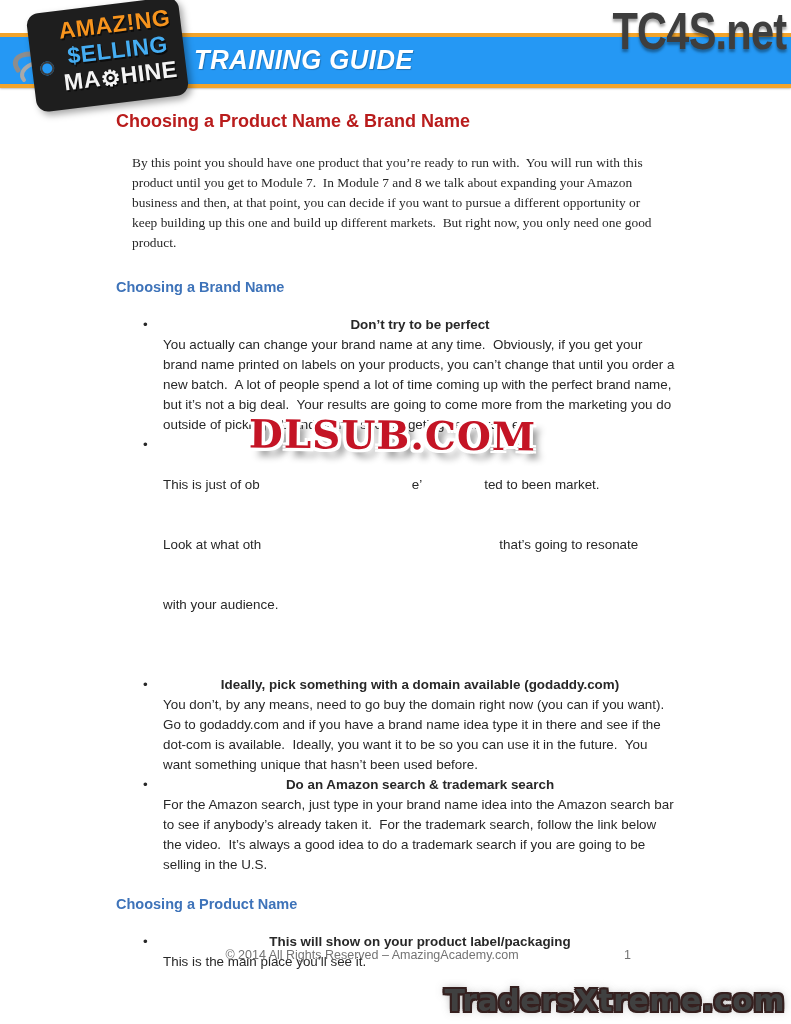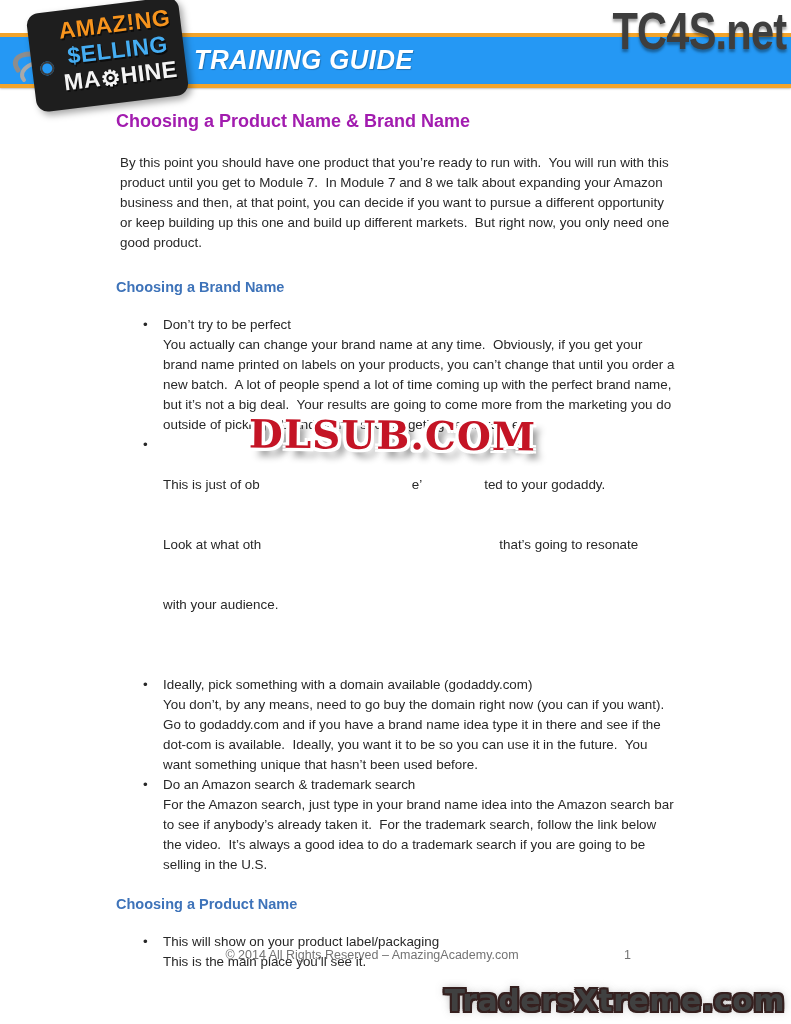--- a/index.html
+++ b/index.html
@@ -43,27 +43,27 @@
   
   .wm-tc4s {
     position:absolute; right:5px; top:1px; z-index:5;
     font-size:52px; font-weight:bold; color:#3E3E3E; letter-spacing:-1px;
     transform:scaleX(0.80); transform-origin:right top;
     text-shadow:0 3px 3px rgba(0,0,0,0.35); white-space:nowrap;
   }
 
   
   .content { position:absolute; left:116px; top:110px; width:561px; }
-  .doc-title { font-size:18px; line-height:22px; font-weight:bold; color:#a21caf; margin:0 0 21px; }
+  .doc-title { font-size:18px; line-height:22px; font-weight:bold; color:#b91c1c; margin:0 0 21px; }
   .sec-head  { font-size:14.5px; line-height:18px; font-weight:bold; color:#3E73B9; margin:0 0 19px; }
-  .body-para { font-size:13.4px; line-height:20px; white-space:pre-wrap; margin:0 4px 25px; }
+  .body-para { font-size:13.4px; line-height:20px; white-space:pre-wrap; margin:0 16px 25px;font-family:Liberation Serif, serif; }
   .bullets { margin:0 0 20px; }
   .bullet { position:relative; padding-left:47px; font-size:13.4px; line-height:20px; }
   .bullet::before { content:"\2022"; position:absolute; left:27px; top:0; color:#282828; }
-  .b-title { font-weight:normal; }
+  .b-title { font-weight:bold;text-align:center; }
   .b-text { white-space:pre-wrap; }
   .frag-line { white-space:nowrap; }
   .gap-a { margin-left:152px; }
   .gap-b { margin-left:62px; }
   .gap-c { margin-left:238px;text-align:right; }
 
   
   .obscured { position:relative; }
   .wm-dlsub {
     position:absolute; left:86px; top:-10px; z-index:4;
@@ -129,21 +129,21 @@
     <h2 class="sec-head">Choosing a Brand Name</h2>
     <div class="bullets">
 
       <div class="bullet">
         <div class="b-title">Don’t try to be perfect</div>
         <div class="b-text">You actually can change your brand name at any time.  Obviously, if you get your brand name printed on labels on your products, you can’t change that until you order a new batch.  A lot of people spend a lot of time coming up with the perfect brand name, but it’s not a big deal.  Your results are going to come more from the marketing you do outside of picking a brand name, such targeting keywords, etc.</div>
       </div>
 
       <div class="bullet">
         <div class="b-text obscured">
-          <div class="frag-line"><span>This is just of ob</span><span class="gap-a">e’</span><span class="gap-b">ted to your godaddy.</span></div>
+          <div class="frag-line"><span>This is just of ob</span><span class="gap-a">e’</span><span class="gap-b">ted to been market.</span></div>
           <div class="frag-line"><span>Look at what oth</span><span class="gap-c">that’s going to resonate</span></div>
           <div class="frag-line"><span>with your audience.</span></div>
           <div class="wm-dlsub">DLSUB.COM</div>
         </div>
       </div>
 
       <div class="bullet">
         <div class="b-title">Ideally, pick something with a domain available (godaddy.com)</div>
         <div class="b-text">You don’t, by any means, need to go buy the domain right now (you can if you want).  Go to godaddy.com and if you have a brand name idea type it in there and see if the dot-com is available.  Ideally, you want it to be so you can use it in the future.  You want something unique that hasn’t been used before.</div>
       </div>

